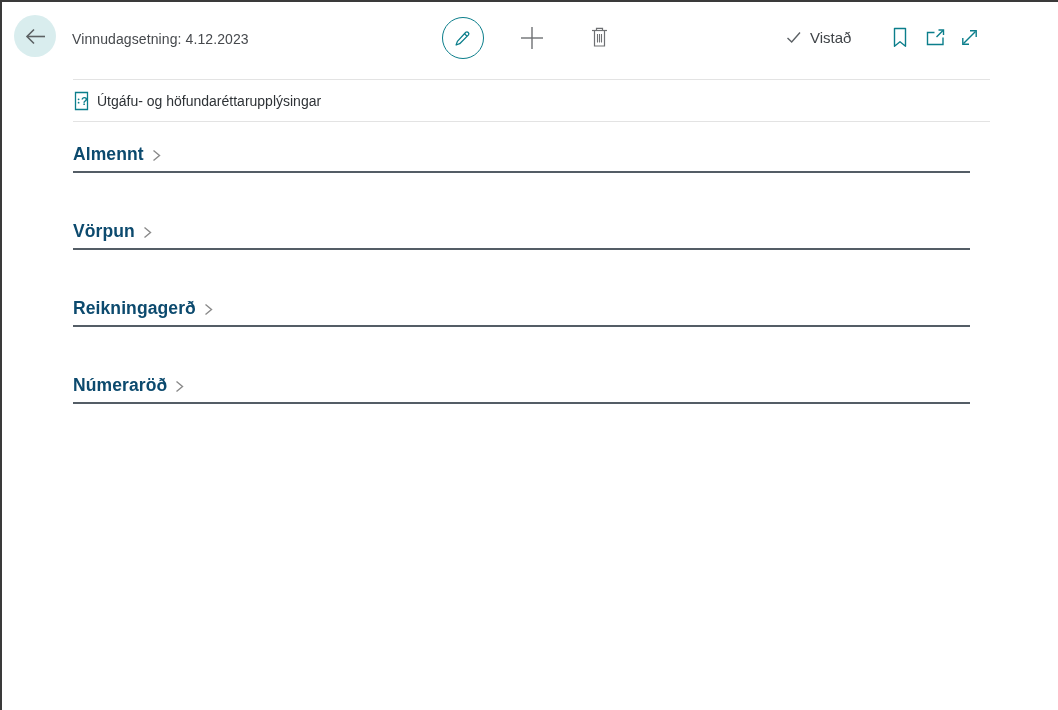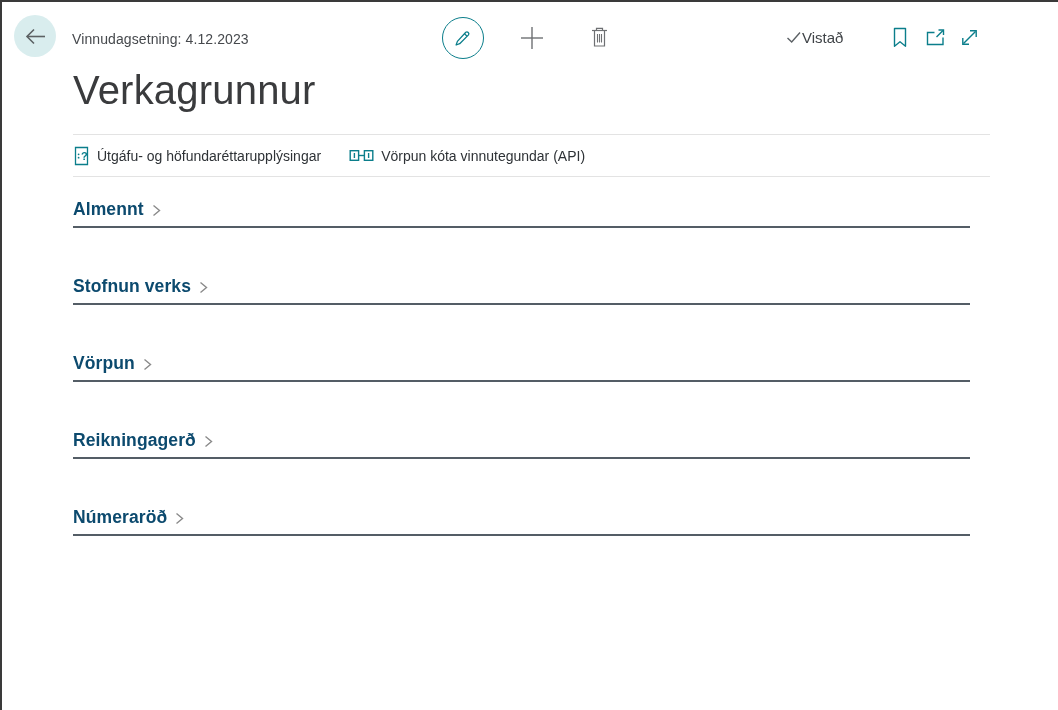--- a/index.html
+++ b/index.html
@@ -33,21 +33,21 @@
     display: flex; align-items: center; justify-content: center;
   }
   .plus-button, .trash-button, .bookmark-button, .popout-button, .expand-button {
     position: absolute; background: none; border: none; cursor: pointer; padding: 0;
     display: flex; align-items: center; justify-content: center;
   }
   .plus-button  { left: 517px; top: 23px; }
   .trash-button { left: 588px; top: 24px; }
   .saved {
     position: absolute; left: 784px; top: 27px;
-    display: flex; align-items: center; gap: 0;
+    display: flex; align-items: center; gap: 8px;
     font-size: 15px; color: #3f4347;
   }
   .bookmark-button { left: 890px; top: 25px; }
   .popout-button   { left: 923px; top: 26px; }
   .expand-button   { left: 957px; top: 25px; }
   
   .page-title {
     margin: 5px 0 0 71px;
     font-size: 40px; line-height: 50px;
     font-weight: 300; color: #3a3b3d; letter-spacing: .2px;
@@ -160,72 +160,51 @@
       <span>
         <svg width="21" height="21" viewBox="0 0 21 21">
           <line x1="4.5" y1="16.5" x2="16.5" y2="4.5" stroke="#0b7e8b" stroke-width="1.4"></line>
           <polyline points="11,3.8 17.2,3.8 17.2,10" fill="none" stroke="#0b7e8b" stroke-width="1.4"></polyline>
           <polyline points="3.8,11 3.8,17.2 10,17.2" fill="none" stroke="#0b7e8b" stroke-width="1.4"></polyline>
         </svg>
       </span>
     </button>
   </div>
 
-  <h1 class="page-title">Verkagrunnur</h1>
 
   <div class="divider after-title"></div>
 
   <div class="links">
     <span class="action-link">
       <span>
         <svg width="17" height="20" viewBox="0 0 17 20">
           <path d="M2.5 1.5 H14.5 V18.5 H2.5 Z" fill="none" stroke="#0b7e8b" stroke-width="1.3"></path>
           <circle cx="5.6" cy="8.3" r="0.9" fill="#0b7e8b"></circle>
           <circle cx="5.6" cy="11.7" r="0.9" fill="#0b7e8b"></circle>
           <text x="8" y="14" font-size="11" font-weight="bold" fill="#0b7e8b" font-family="Liberation Sans, sans-serif">?</text>
         </svg>
       </span>
       <span>Útgáfu- og höfundaréttarupplýsingar</span>
     </span>
 
-    <span class="action-link">
-      <span>
-        <svg width="25" height="17" viewBox="0 0 25 17">
-          <rect x="1.2" y="3.7" width="8.4" height="9.6" fill="none" stroke="#0b7e8b" stroke-width="1.4"></rect>
-          <line x1="5.4" y1="6" x2="5.4" y2="11" stroke="#0b7e8b" stroke-width="1.4"></line>
-          <rect x="15.4" y="3.7" width="8.4" height="9.6" fill="none" stroke="#0b7e8b" stroke-width="1.4"></rect>
-          <line x1="19.6" y1="6" x2="19.6" y2="11" stroke="#0b7e8b" stroke-width="1.4"></line>
-          <line x1="9.6" y1="8.5" x2="15.4" y2="8.5" stroke="#0b7e8b" stroke-width="1.4"></line>
-        </svg>
-      </span>
-      <span>Vörpun kóta vinnutegundar (API)</span>
-    </span>
   </div>
 
   <div class="divider"></div>
 
   <div class="sections">
 
     <div class="section first">
       <h2>Almennt</h2>
       <span class="chev">
         <svg width="11" height="13" viewBox="0 0 11 13">
             <polyline points="2.5,1.5 8.5,6.5 2.5,11.5" fill="none" stroke="#8a8a8a" stroke-width="1.4"></polyline>
           </svg>
       </span>
     </div>
 
-    <div class="section">
-      <h2>Stofnun verks</h2>
-      <span class="chev">
-        <svg width="11" height="13" viewBox="0 0 11 13">
-            <polyline points="2.5,1.5 8.5,6.5 2.5,11.5" fill="none" stroke="#8a8a8a" stroke-width="1.4"></polyline>
-          </svg>
-      </span>
-    </div>
 
     <div class="section">
       <h2>Vörpun</h2>
       <span class="chev">
         <svg width="11" height="13" viewBox="0 0 11 13">
             <polyline points="2.5,1.5 8.5,6.5 2.5,11.5" fill="none" stroke="#8a8a8a" stroke-width="1.4"></polyline>
           </svg>
       </span>
     </div>
 

